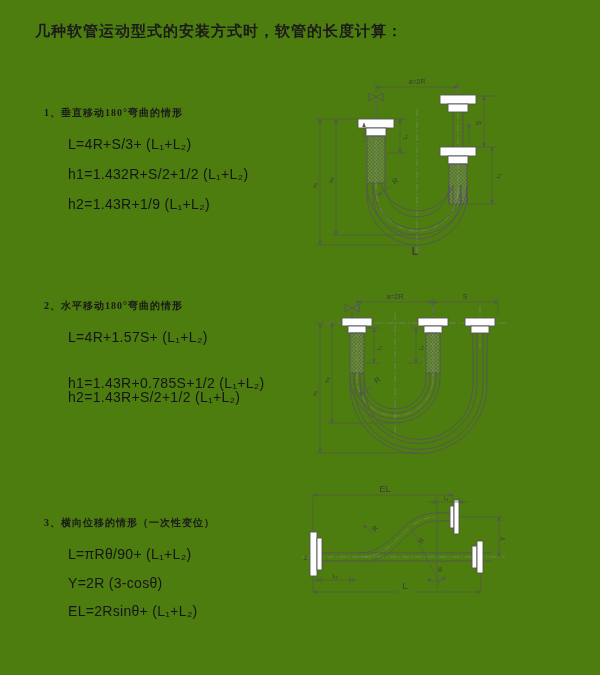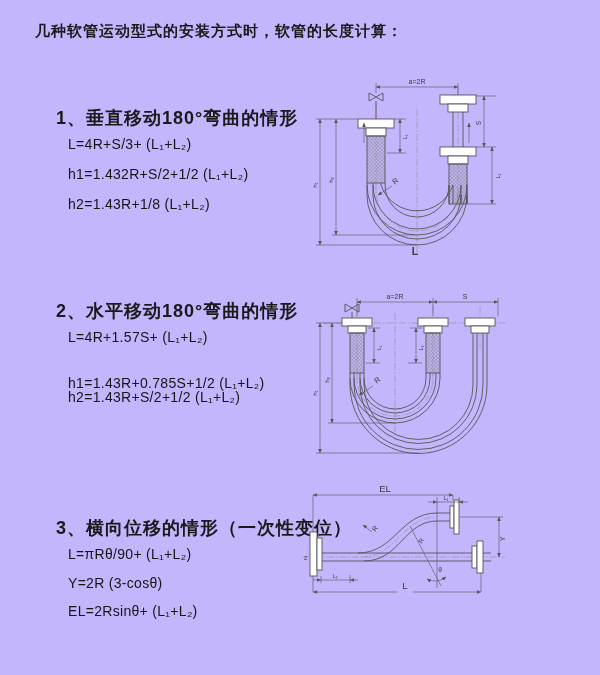--- a/index.html
+++ b/index.html
@@ -1,28 +1,28 @@
 <!DOCTYPE html>
 <html><head>
 <meta charset="utf-8">
 <style>
   html,body{margin:0;padding:0;background:#e8e8e8;}
   .page{
     position:relative;width:600px;height:675px;margin:0 auto;
-    background:#c4b5fd;overflow:hidden;
+    background:#4d7c0f;overflow:hidden;
     font-family:"Liberation Sans","DejaVu Sans",sans-serif;
     color:#1a1a1a;
   }
   .doc-title{
     position:absolute;left:35px;top:22px;
     font-size:15px;font-weight:700;letter-spacing:1px;white-space:nowrap;
   }
   .sec-heading{
-    position:absolute;left:56px;
-    font-size:18px;font-weight:700;letter-spacing:1px;white-space:nowrap;
+    position:absolute;left:44px;
+    font-size:10px;font-weight:700;letter-spacing:1px;white-space:nowrap;font-family:Liberation Serif, serif;
   }
   .formula{
     position:absolute;left:68px;
     font-size:14px;font-weight:400;letter-spacing:.3px;white-space:nowrap;color:#161616;
   }
   .diagram{position:absolute;}
   .diagram svg{display:block;width:100%;height:100%;}
   svg text{font-family:"Liberation Sans","DejaVu Sans",sans-serif;fill:#3c3c3c;}
   .defs-holder{position:absolute;width:0;height:0;overflow:hidden;}
 </style>
@@ -40,21 +40,21 @@
         <path d="M0,3.5 L3.5,0 M0,0 L3.5,3.5" stroke="#8a8a8a" stroke-width="0.55"></path>
       </pattern>
     </defs>
   </svg>
 
   <div class="doc-title">几种软管运动型式的安装方式时，软管的长度计算：</div>
 
   <div class="sec-heading" style="top:106px;">1、垂直移动180°弯曲的情形</div>
   <div class="formula" style="top:136px;">L=4R+S/3+ (L₁+L₂)</div>
   <div class="formula" style="top:166px;">h1=1.432R+S/2+1/2 (L₁+L₂)</div>
-  <div class="formula" style="top:196px;">h2=1.43R+1/8 (L₁+L₂)</div>
+  <div class="formula" style="top:196px;">h2=1.43R+1/9 (L₁+L₂)</div>
 
   <div class="diagram" style="left:312px;top:73px;width:252px;height:186px;">
     <svg viewBox="0 0 252 186">
       <g stroke="#565656" fill="none" stroke-width="0.9">
 
         <g stroke="#8c8c8c" stroke-width="0.55" stroke-dasharray="7 2 1.5 2">
           <path d="M64,30 V118"></path>
             <path d="M146,14 V140"></path>
             <path d="M105,36 V181"></path>
         </g>

